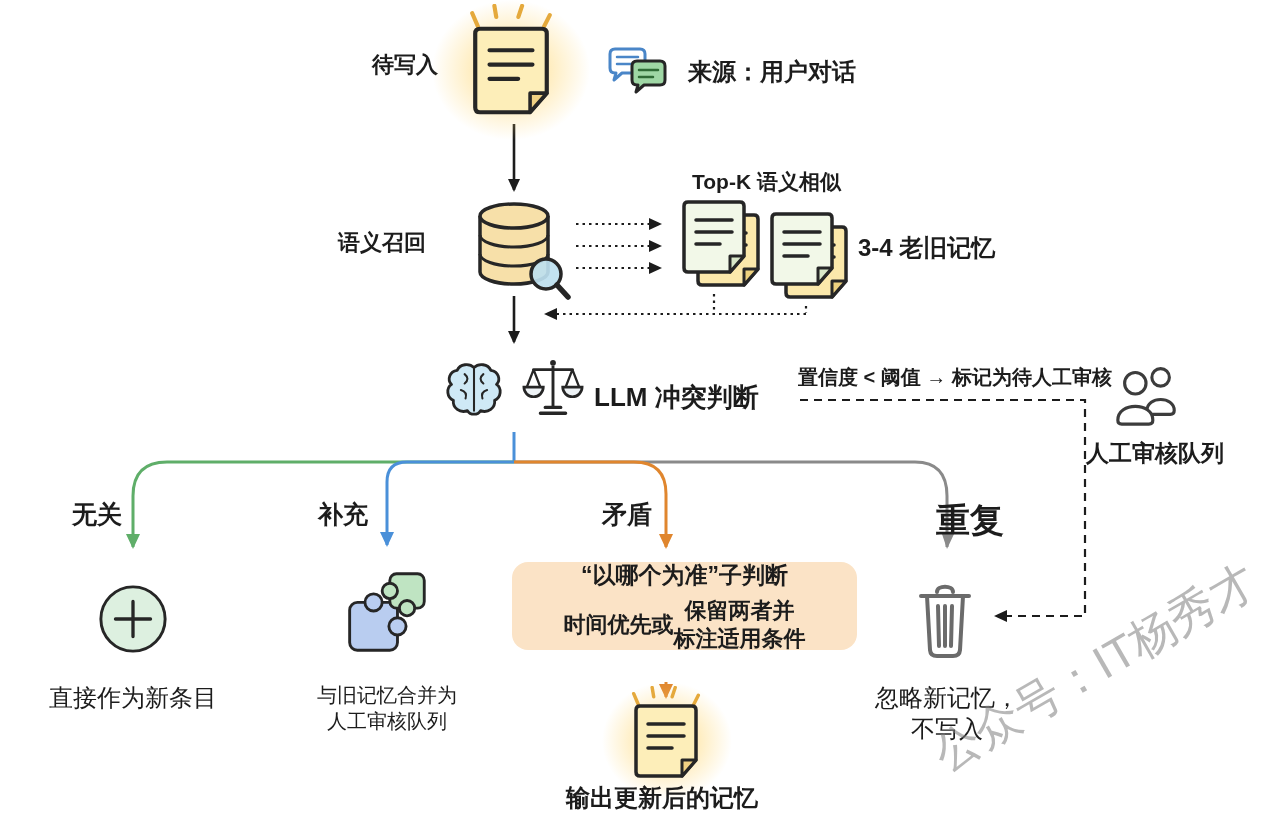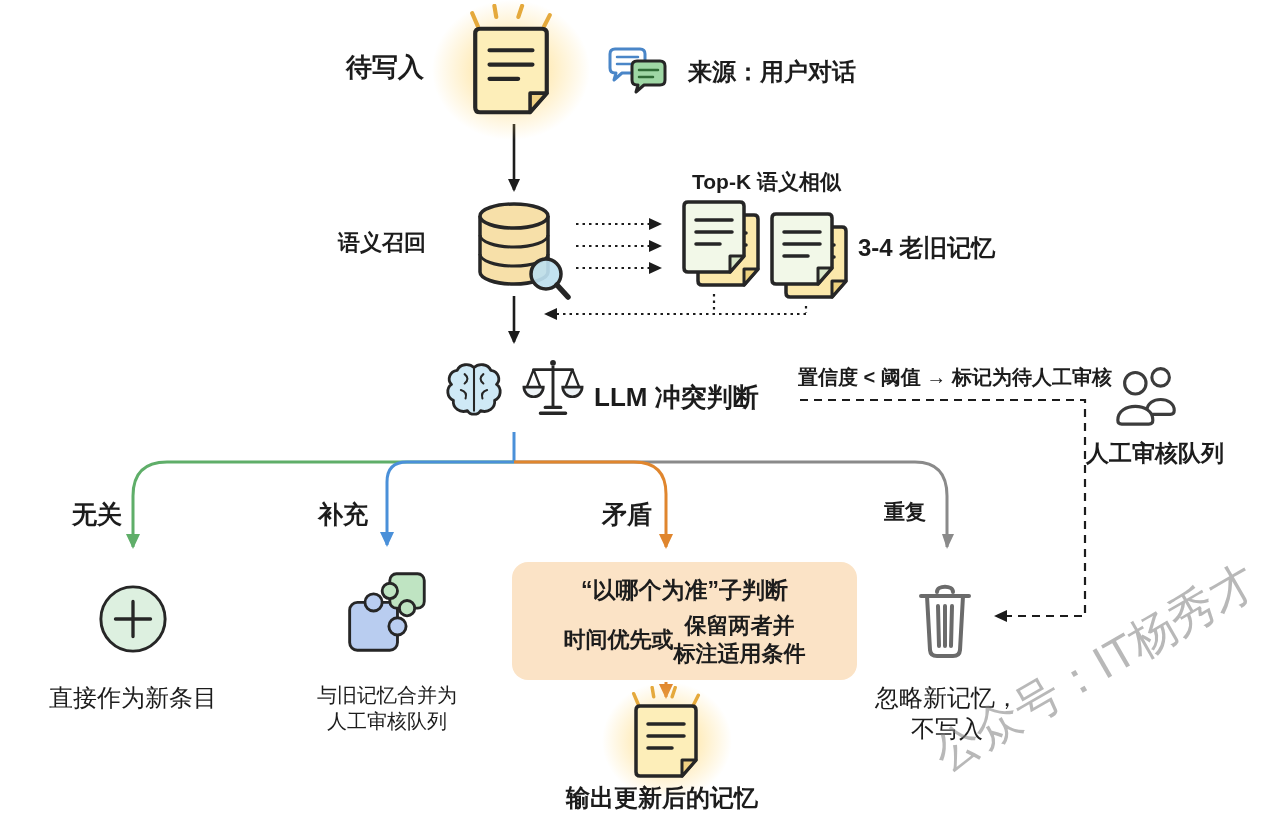--- a/index.html
+++ b/index.html
@@ -4,21 +4,21 @@
 <style>
   *{margin:0;padding:0;box-sizing:border-box}
   html,body{width:1280px;height:818px}
   body{position:relative;background:#fff;font-family:"Liberation Sans",sans-serif;overflow:hidden;color:var(--ink,#1c1c1c)}
   .stage{position:absolute;inset:0}
   .wires{position:absolute;inset:0;pointer-events:none}
   .lbl{position:absolute;font-weight:700;white-space:nowrap;color:var(--ink,#1c1c1c)}
   .icon{position:absolute}
   .glow{position:absolute;border-radius:50%;background:radial-gradient(closest-side,rgba(255,214,110,.85),rgba(255,214,110,0))}
   .caption{position:absolute;font-weight:400;text-align:center;line-height:1.3}
-  .conflict-box{position:absolute;left:512px;top:562px;width:345px;height:118px;background:var(--box-fill,#fbe3c6);border-radius:16px;display:flex;flex-direction:column;align-items:center;justify-content:center;gap:6px}
+  .conflict-box{position:absolute;left:512px;top:562px;width:345px;height:88px;background:var(--box-fill,#fbe3c6);border-radius:16px;display:flex;flex-direction:column;align-items:center;justify-content:center;gap:6px}
   .conflict-title{font-weight:700;font-size:23px}
   .conflict-row{display:flex;align-items:center;font-weight:700;font-size:22px}
   .conflict-col{display:flex;flex-direction:column;align-items:center;line-height:1.25}
   .watermark{position:absolute;left:938px;top:728px;font-size:46px;font-weight:500;color:rgba(125,125,125,.55);white-space:nowrap;transform:rotate(-30deg);transform-origin:0 50%}
   svg{display:block}
 </style>
 </head>
 <body>
 
 <div class="stage">
@@ -133,21 +133,21 @@
 
     <path d="M514,432 V461" stroke="#4a90d9" stroke-width="3" fill="none"></path>
     <path d="M514,462 H915 Q947,462 947,496 V547" stroke="#8a8a8a" stroke-width="3" fill="none" marker-end="url(#mgr)"></path>
     <path d="M514,462 H167 Q133,462 133,496 V547" stroke="#5fae69" stroke-width="3" fill="none" marker-end="url(#mg)"></path>
     <path d="M514,462 H634 Q666,462 666,494 V547" stroke="#e0862e" stroke-width="3" fill="none" marker-end="url(#mo)"></path>
     <path d="M514,462 H407 Q387,462 387,482 V545" stroke="#4a90d9" stroke-width="3" fill="none" marker-end="url(#mbl)"></path>
 
     <path d="M666,682 V697" stroke="#e0862e" stroke-width="3" fill="none" marker-end="url(#mo)"></path>
   </svg>
 
-  <div class="lbl" style="left:346px;top:50px;font-size:26px">待写入</div>
+  <div class="lbl" style="left:372px;top:50px;font-size:22px">待写入</div>
 
   <div class="icon" style="left:468px;top:24px;width:86px;height:93px">
     <div class="glow" style="left:-36px;top:-24px;width:158px;height:140px"></div>
     <svg width="86" height="24" style="position:absolute;left:0;top:-20px">
         <use href="#sym-sparks"></use>
       </svg>
     <svg width="86" height="93" style="position:relative">
         <use href="#sym-note"></use>
       </svg>
   </div>
@@ -181,21 +181,21 @@
 
   <div class="lbl" style="left:798px;top:364px;font-size:20px">置信度 &lt; 阈值 → 标记为待人工审核</div>
   <svg class="icon" style="left:1110px;top:356px" width="74" height="72">
       <use href="#sym-people"></use>
     </svg>
   <div class="lbl" style="left:1086px;top:438px;font-size:23px">人工审核队列</div>
 
   <div class="lbl" style="left:72px;top:498px;font-size:25px">无关</div>
   <div class="lbl" style="left:318px;top:498px;font-size:25px">补充</div>
   <div class="lbl" style="left:602px;top:498px;font-size:25px">矛盾</div>
-  <div class="lbl" style="left:884px;top:498px;font-size:21px">重复</div>
+  <div class="lbl" style="left:936px;top:498px;font-size:34px">重复</div>
 
   <svg class="icon" style="left:96px;top:582px" width="74" height="74">
       <use href="#sym-plus"></use>
     </svg>
   <div class="caption" style="left:28px;top:682px;width:210px;font-size:24px">
     <div>直接作为新条目</div>
   </div>
 
   <svg class="icon" style="left:342px;top:566px" width="88" height="92">
       <use href="#sym-puzzle"></use>

